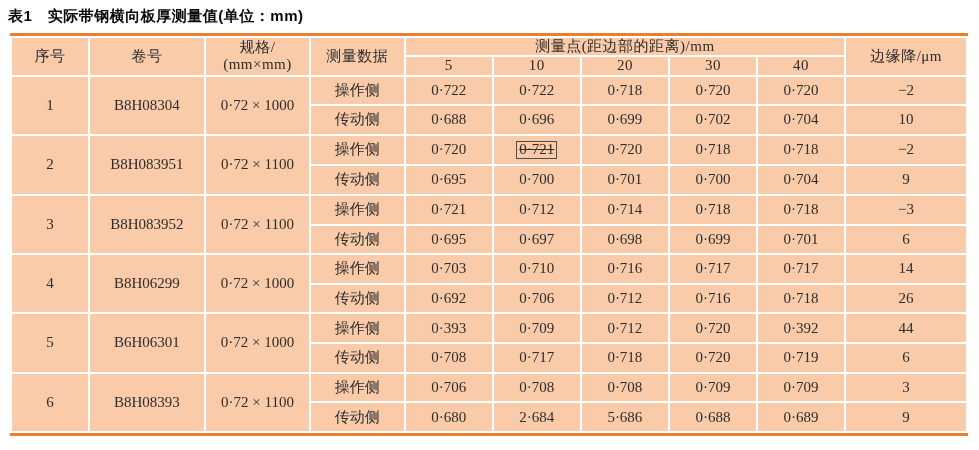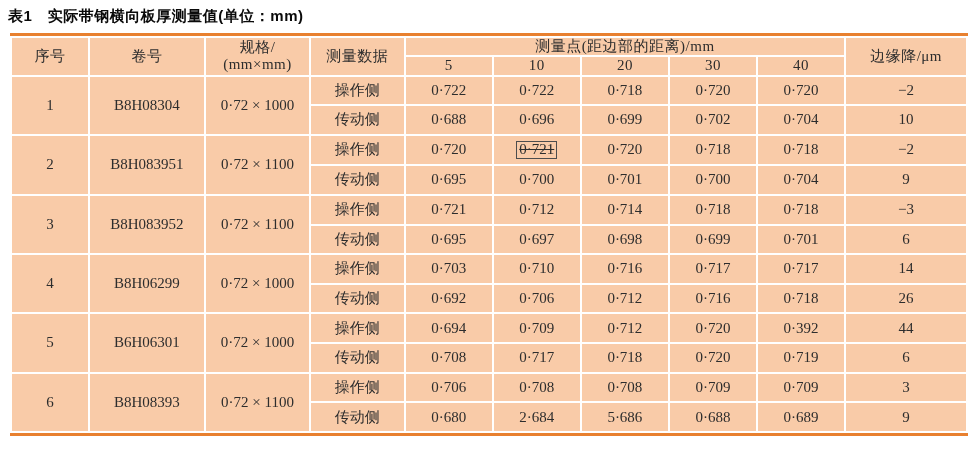--- a/index.html
+++ b/index.html
@@ -164,21 +164,21 @@
             <td>0·712</td>
             <td>0·716</td>
             <td>0·718</td>
             <td>26</td>
           </tr>
           <tr>
             <td rowspan="2">5</td>
             <td rowspan="2">B6H06301</td>
             <td rowspan="2">0·72 × 1000</td>
             <td>操作侧</td>
-            <td>0·694</td>
+            <td>0·393</td>
             <td>0·709</td>
             <td>0·712</td>
             <td>0·720</td>
             <td>0·392</td>
             <td>44</td>
           </tr>
           <tr>
             <td>传动侧</td>
             <td>0·708</td>
             <td>0·717</td>

